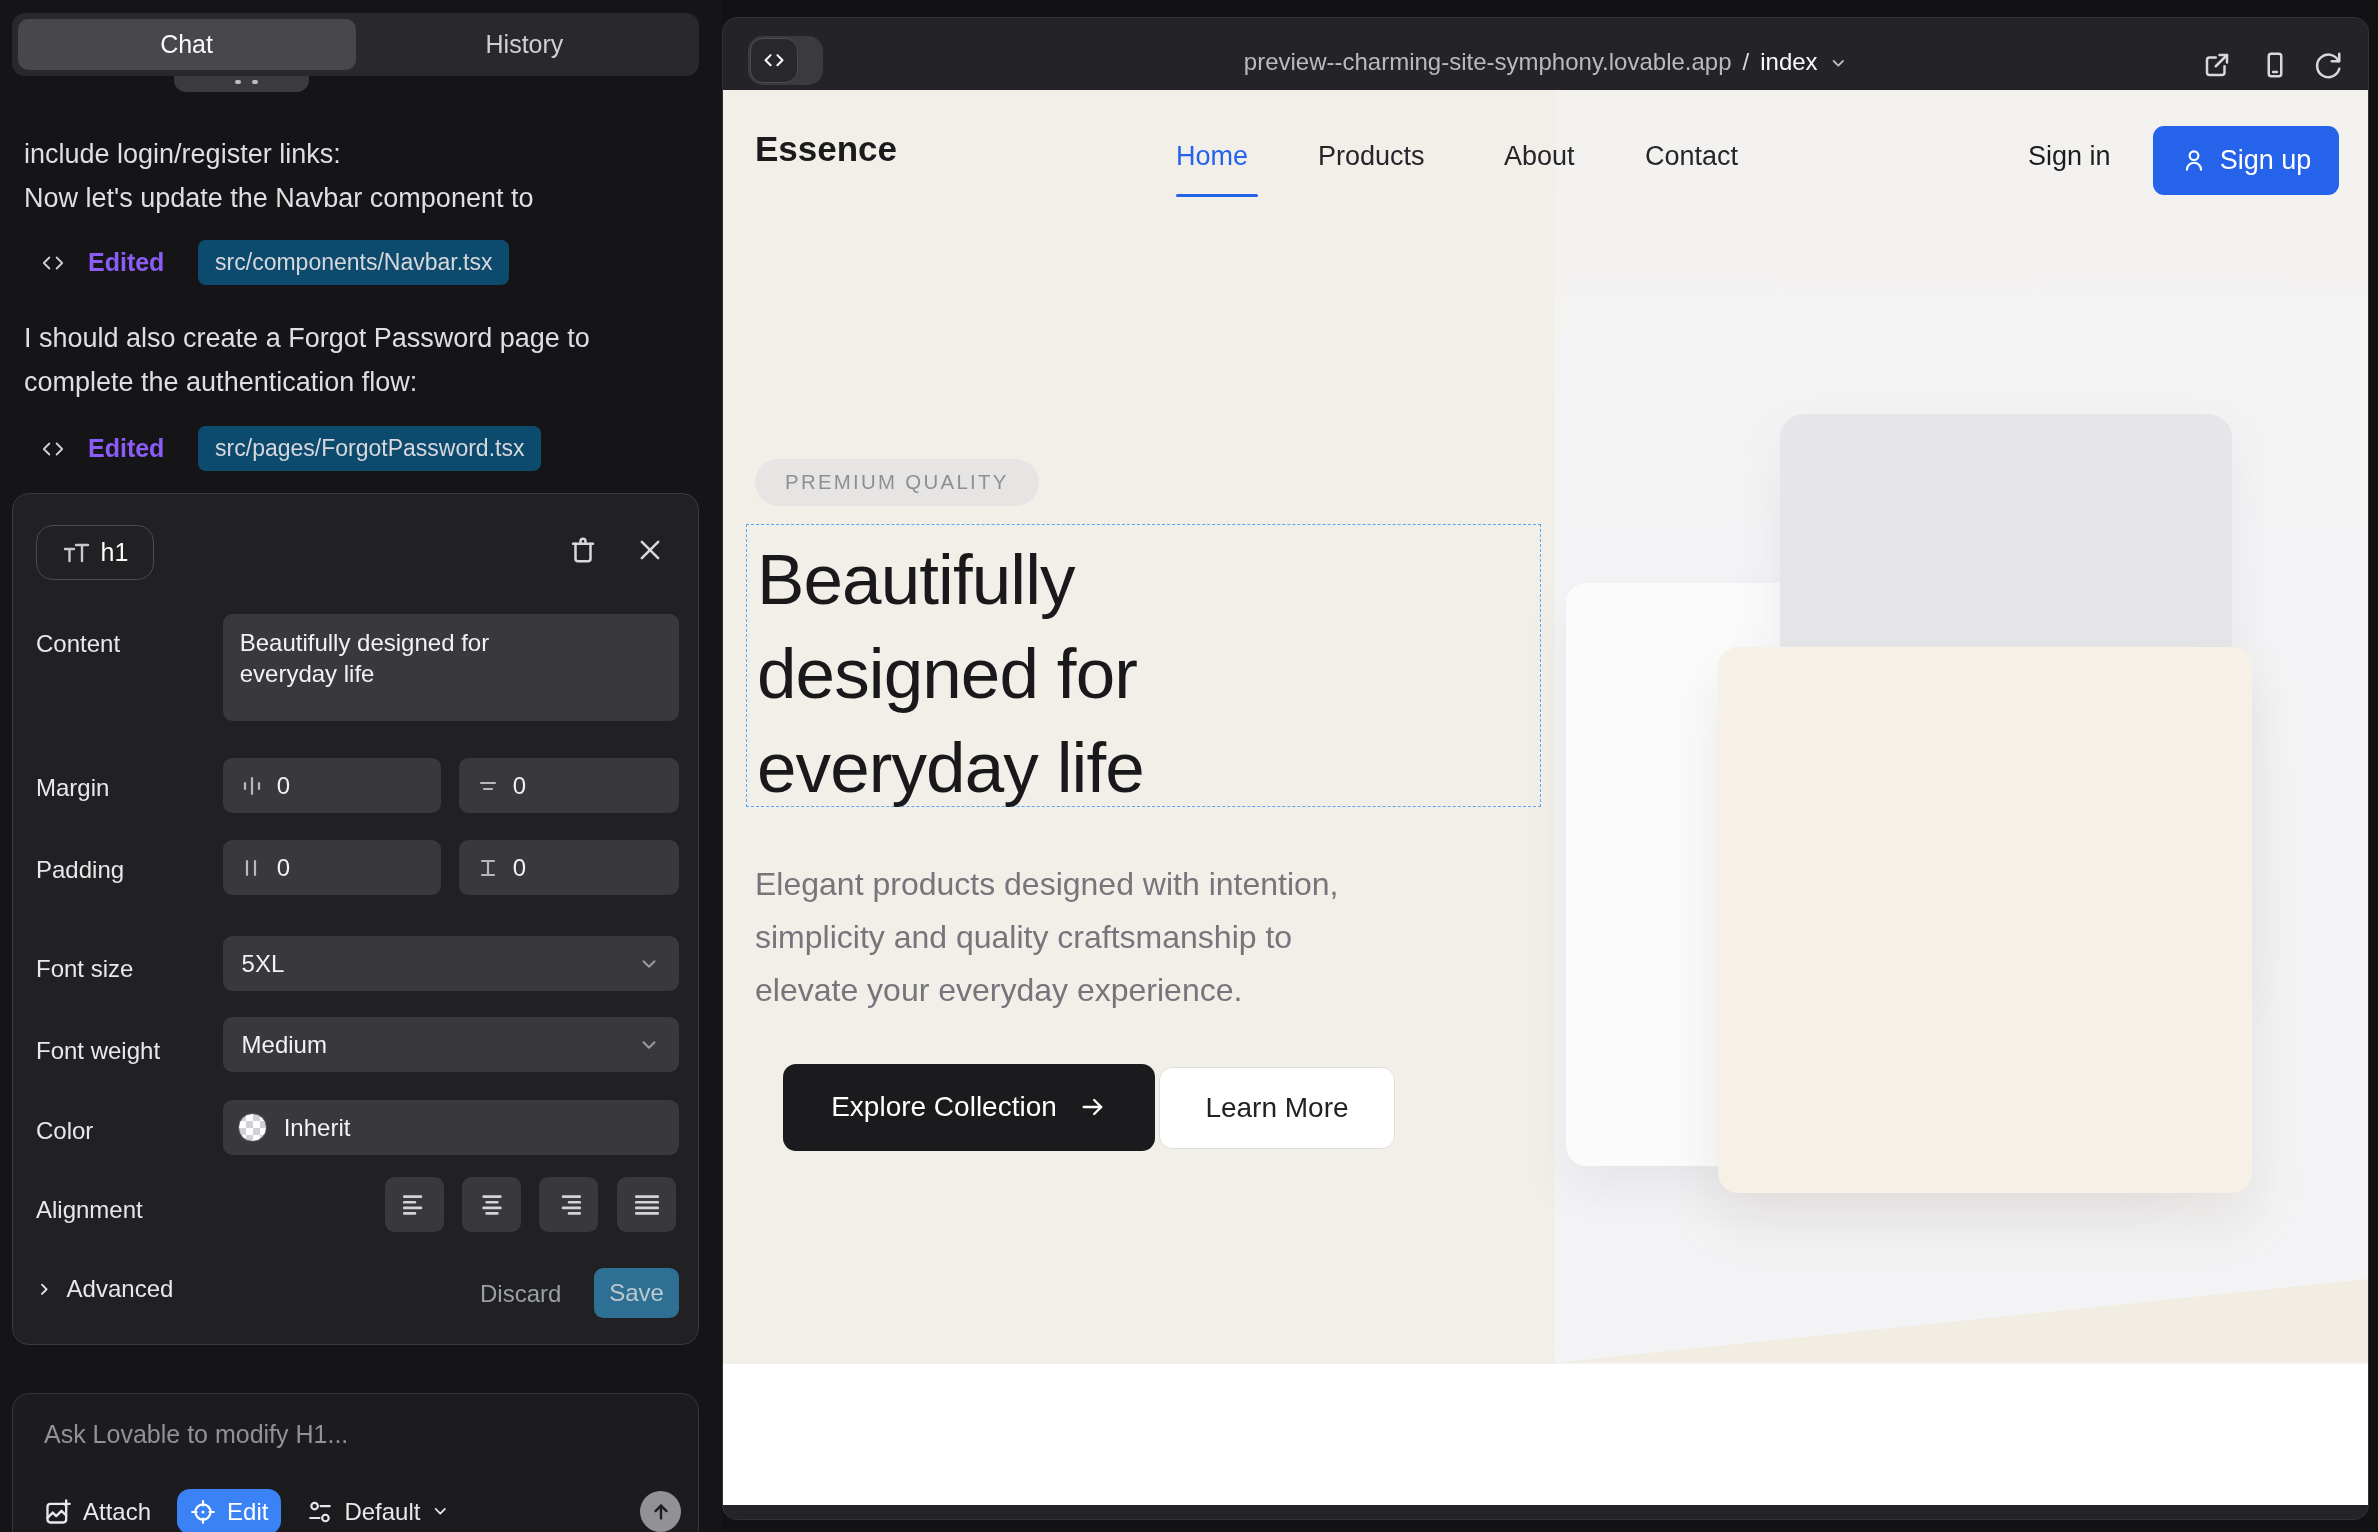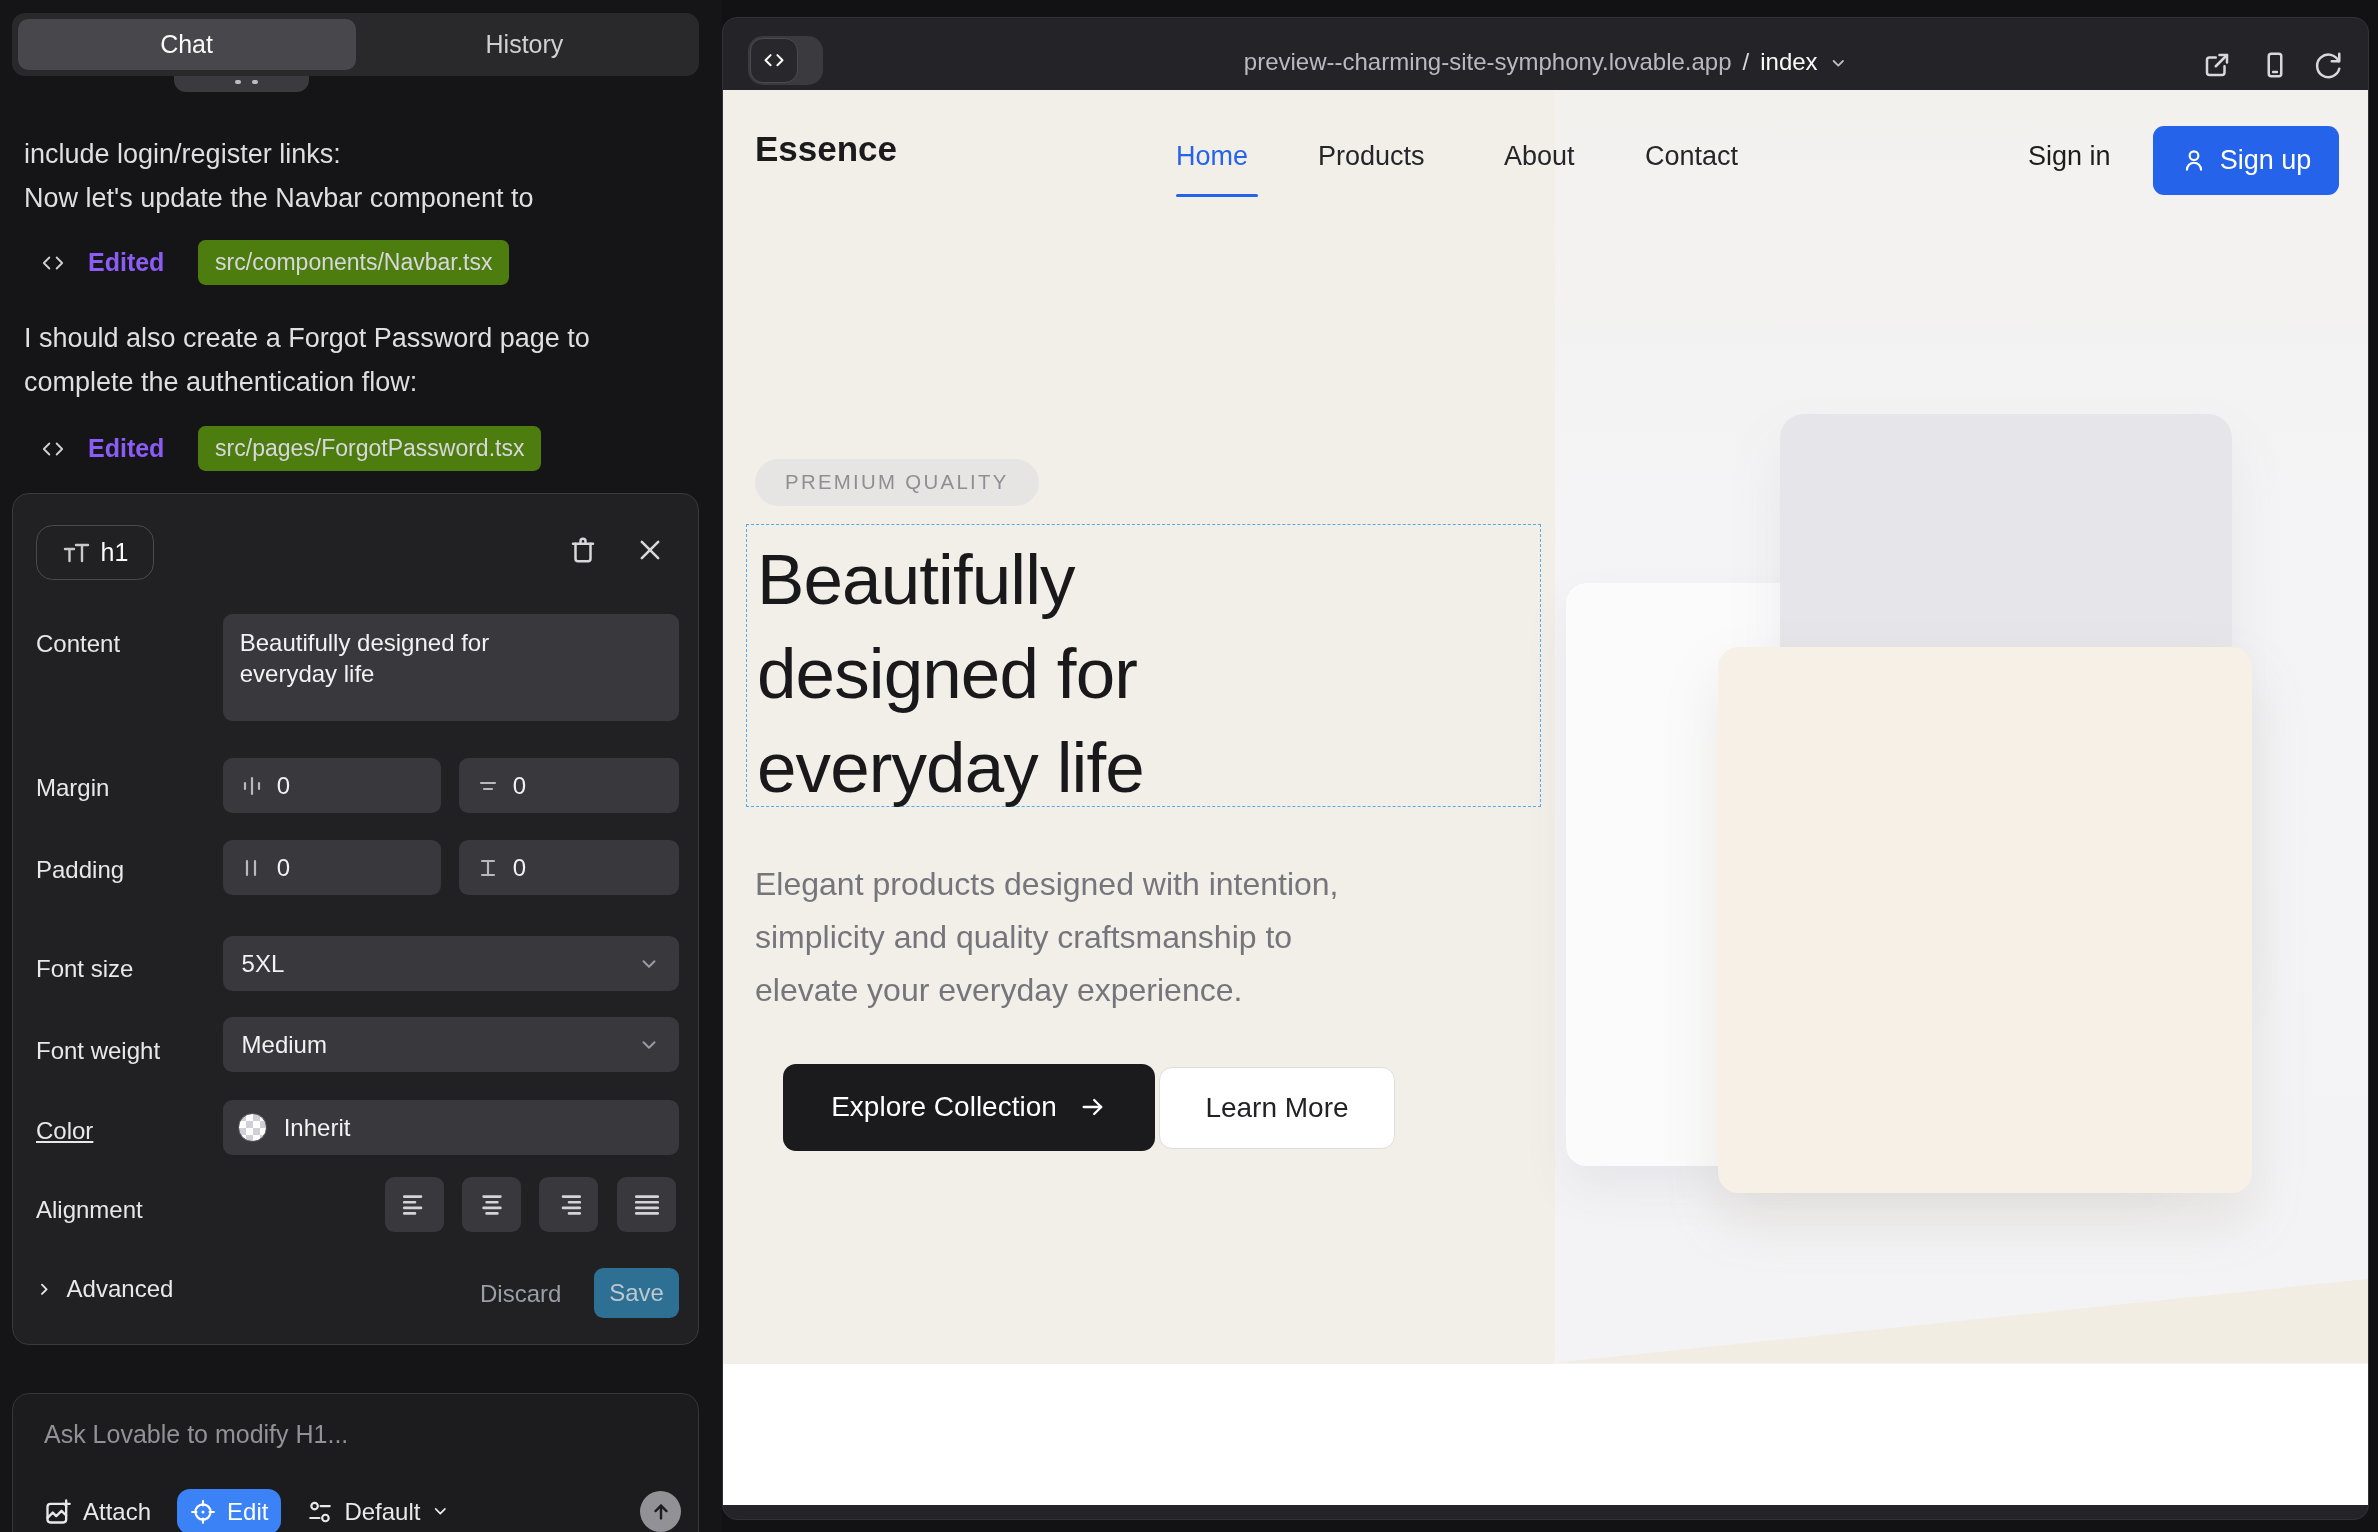--- a/index.html
+++ b/index.html
@@ -11,21 +11,21 @@
   .tab-bar { position:absolute; left:12px; top:13px; width:687px; height:63px; background:#29292c; border-radius:13px; display:flex; padding:5.6px; z-index:3; }
   .tab { flex:1; display:flex; align-items:center; justify-content:center; font-size:25px; color:#cfcfd4; border-radius:10.2px; cursor:pointer; }
   .tab.active { background:#47474c; color:#fafafa; font-weight:500; }
   .partial-pill { position:absolute; left:174px; top:76px; width:135px; height:16px; background:#3a3a3f; border-radius:0 0 12px 12px; z-index:2; }
   .partial-pill i { position:absolute; top:3.7px; width:5.6px; height:4.6px; background:#bcbcc0; border-radius:1.9px; }
 
   .msg { position:absolute; left:24px; color:#dfdfe2; font-size:27px; line-height:44px; }
   .edited-row { position:absolute; left:40px; display:flex; align-items:center; height:39px; }
   .edited-row .code-ic { color:#cfcfd4; margin-right:22px; }
   .edited-label { font-size:25px; font-weight:700; color:#8b5cf6; margin-right:34px; }
-  .file-badge { background:#4d7c0f; border-radius:7.4px; height:45px; display:flex; align-items:center; padding:0 16.7px; font-size:23px; color:#d8d8dc; }
+  .file-badge { background:#0c4a6e; border-radius:7.4px; height:45px; display:flex; align-items:center; padding:0 16.7px; font-size:23px; color:#d8d8dc; }
 
   
   .editor-panel { position:absolute; left:12px; top:493px; width:687px; height:852px; background:#212124; border:1.9px solid #3a3a3f; border-radius:16.7px; z-index:4; }
   .tag-pill { position:absolute; left:23px; top:31px; width:118px; height:55px; border:1.9px solid #4a4a50; border-radius:16.7px; display:flex; align-items:center; justify-content:center; gap:11px; color:#c9c9cd; }
   .tag-pill .tag-txt { font-size:25px; color:#fafafa; }
   .icon-btn { position:absolute; color:#d8d8dc; cursor:pointer; }
   .field-label { position:absolute; left:23px; font-size:24px; color:#e8e8ea; }
   .ctl { position:absolute; background:#38383d; border-radius:9.3px; color:#f2f2f4; font-size:24px; }
   .ctl-flex { display:flex; align-items:center; }
   .content-box { left:210px; top:120px; width:456px; height:107px; padding:13px 16.7px; line-height:31px; }
@@ -209,21 +209,21 @@
     <div class="field-label" style="top:543px;">Font weight</div>
     <div class="ctl ctl-flex select" style="top:523px;">
       <span>Medium</span>
       <span class="chev">
         <svg width="22" height="22" viewBox="0 0 24 24" fill="none" stroke="currentColor" stroke-width="2.2" stroke-linecap="round" stroke-linejoin="round">
             <path d="M6 9l6 6 6-6"></path>
           </svg>
       </span>
     </div>
 
-    <div class="field-label" style="top:623px;text-decoration:underline;">Color</div>
+    <div class="field-label" style="top:623px;">Color</div>
     <div class="ctl ctl-flex" style="left:210px; top:606px; width:456px; height:55px; padding:0 15px;">
       <span class="swatch"></span>
       <span>Inherit</span>
     </div>
 
     <div class="field-label" style="top:702px;">Alignment</div>
     <div class="align-btn" style="left:372px; top:683px;">
       <svg width="24" height="22" viewBox="0 0 20 18" fill="none" stroke="currentColor" stroke-width="2.2" stroke-linecap="round">
           <path d="M1 2h14M1 6.7h9M1 11.4h14M1 16h9"></path>
         </svg>

